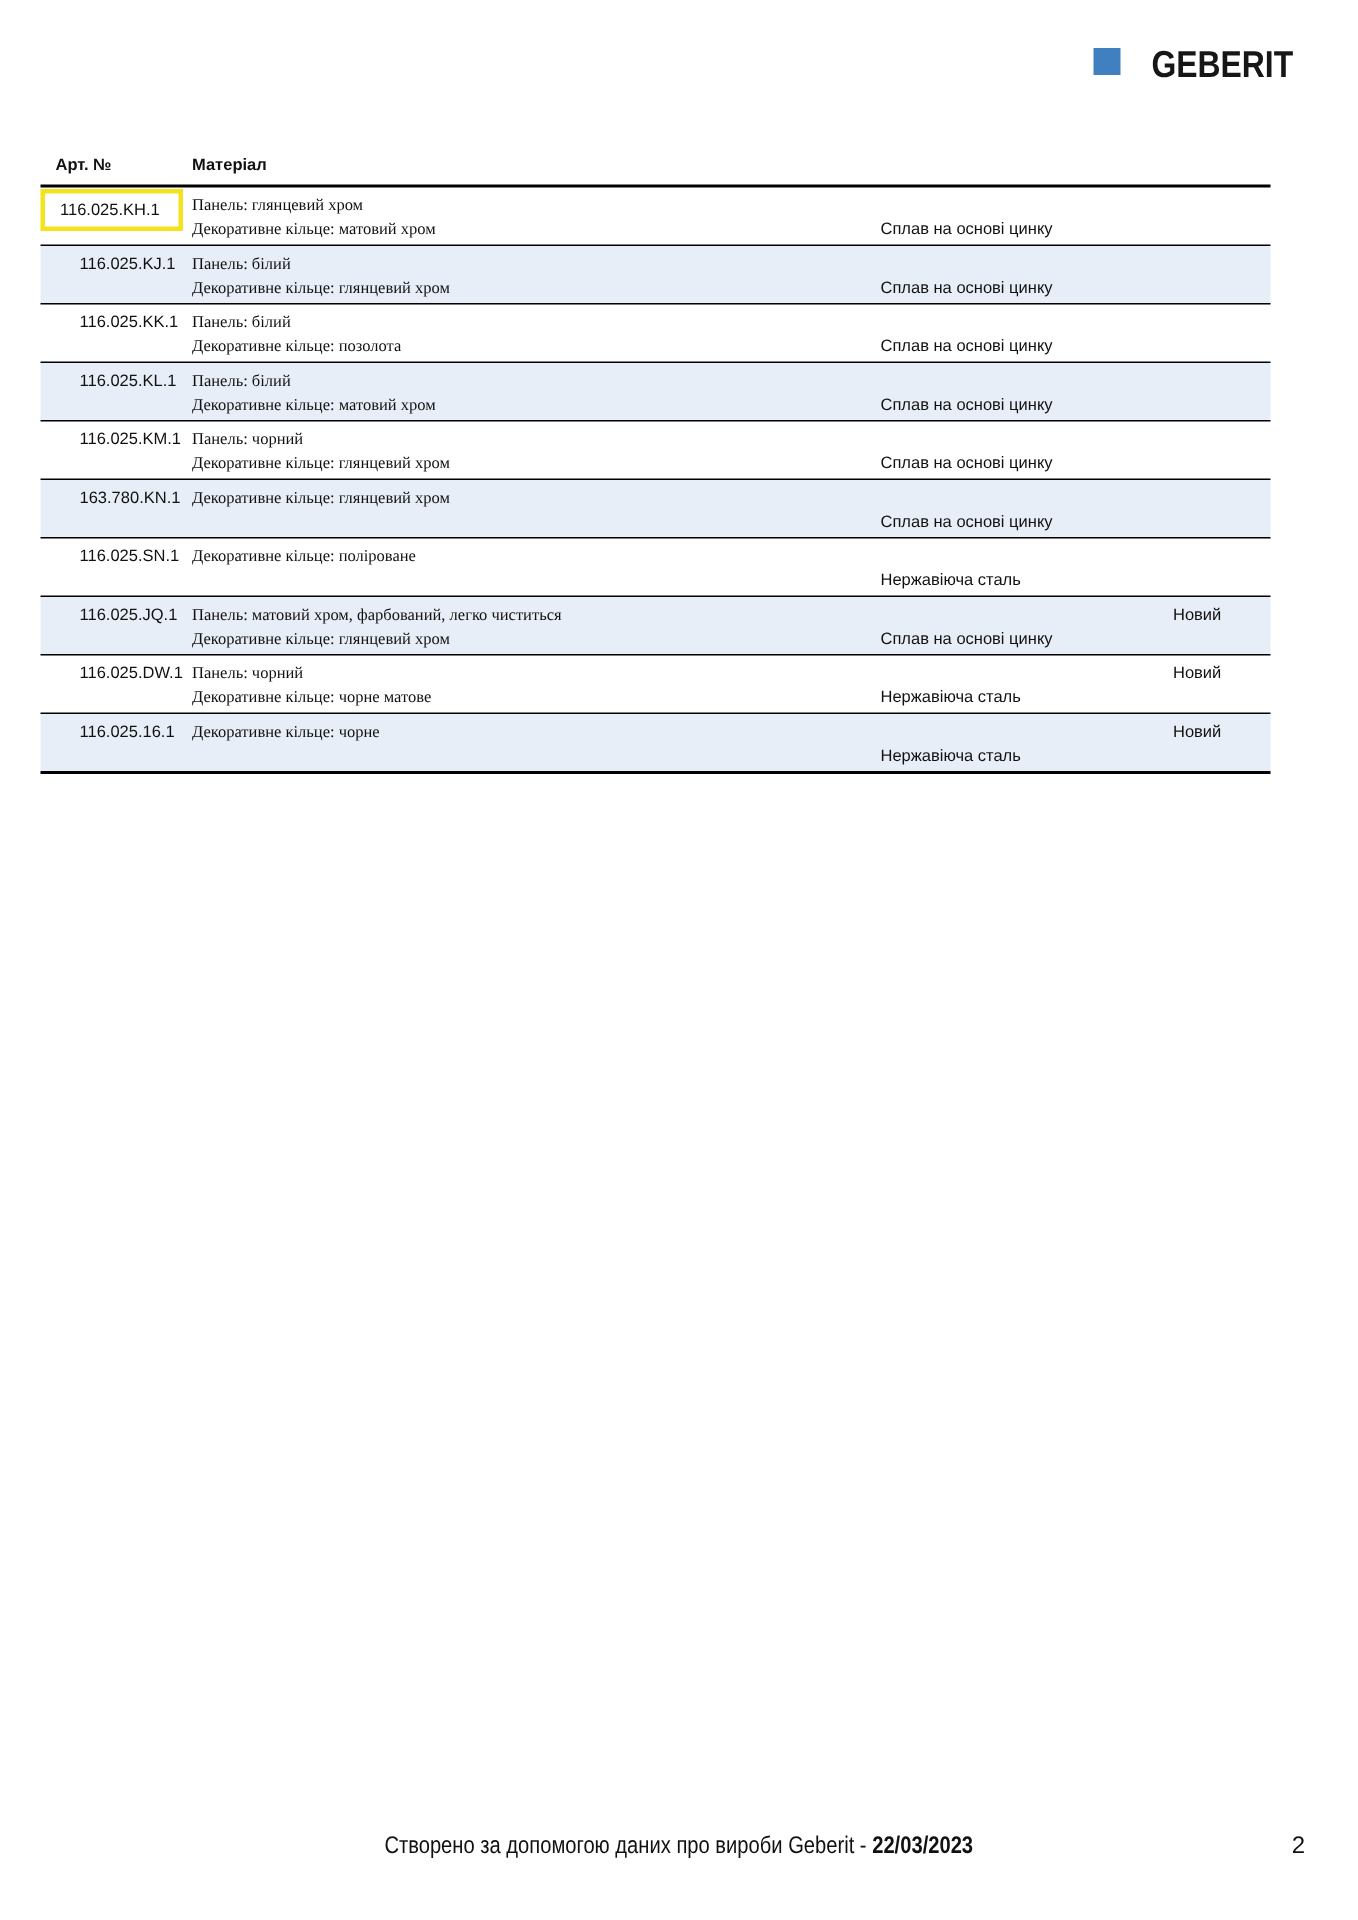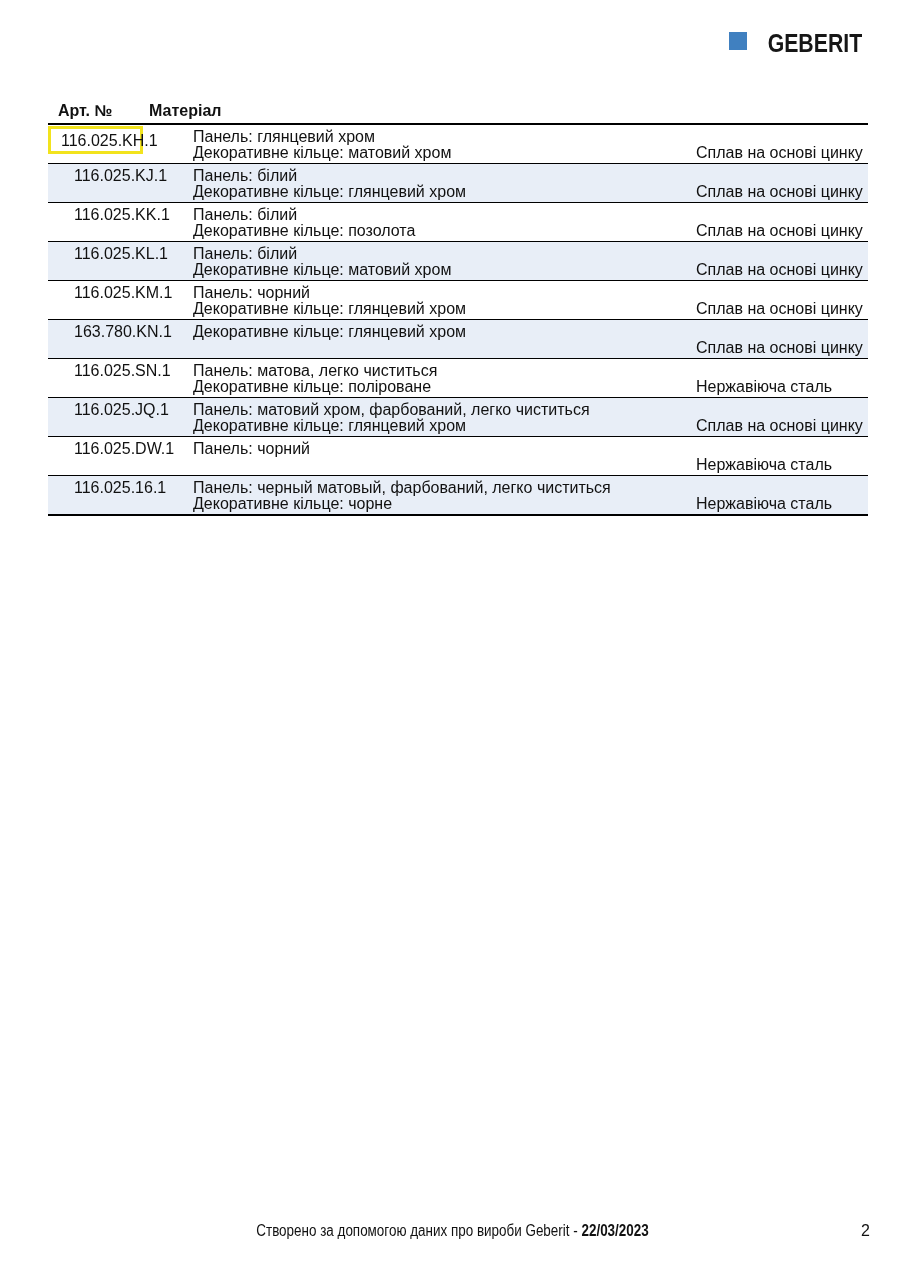--- a/index.html
+++ b/index.html
@@ -16,33 +16,33 @@
     font-family:"Liberation Sans",sans-serif;color:var(--text);
   }
   
   .logo{position:absolute;top:29px;right:43px;display:flex;align-items:flex-start;}
   .logo-square{width:18px;height:18px;background:var(--logo-blue);margin-right:4px;margin-top:3px;}
   .logo-text{
     font-size:25px;font-weight:bold;letter-spacing:0px;color:#161616;
     transform:scaleX(0.85);transform-origin:right center;white-space:nowrap;
   }
   
-  .table{position:absolute;left:48px;top:103px;width:820px;font-size:16px;}
+  .table{position:absolute;left:27px;top:103px;width:820px;font-size:11px;}
   .grid{display:grid;grid-template-columns:101px 459px 195px 65px;}
   .thead{font-weight:bold;line-height:15px;padding-bottom:5px;border-bottom:2px solid var(--border);}
   .thead .cell-art{padding-left:10px;}
   .row{
     height:38px;border-bottom:1px solid var(--border);
-    line-height:16px;position:relative;gap:44px;
+    line-height:16px;position:relative;
   }
   .row > div{padding-top:4px;}
   .row.alt{background:var(--alt-row);}
   .row.last{border-bottom:2px solid var(--border);}
   .cell-art{padding-left:26px;white-space:nowrap;}
-  .cell-color div{white-space:nowrap;}
+  .cell-color div{white-space:nowrap;font-family:Liberation Serif, serif;}
   .cell-material{white-space:nowrap;margin-top:16px;}
   .cell-badge{white-space:nowrap;}
   
   .row .cell-art.hl-cell{padding:0;}
   .hl-box{
     position:absolute;left:0;top:1px;width:95px;height:28px;
     border:3px solid var(--highlight-yellow);
     display:block;box-sizing:border-box;
     padding-left:10px;line-height:23px;background:transparent;white-space:nowrap;
   }
@@ -128,50 +128,49 @@
     <div class="cell-color">
       <div>Декоративне кільце: глянцевий хром</div>
     </div>
     <div class="cell-material">Сплав на основі цинку</div>
     <div class="cell-badge"></div>
   </div>
 
   <div class="grid row">
     <div class="cell-art">116.025.SN.1</div>
     <div class="cell-color">
-      <div>Панель: матова, легко чиститься</div>
       <div>Декоративне кільце: поліроване</div>
     </div>
     <div class="cell-material">Нержавіюча сталь</div>
     <div class="cell-badge"></div>
   </div>
 
   <div class="grid row alt">
     <div class="cell-art">116.025.JQ.1</div>
     <div class="cell-color">
       <div>Панель: матовий хром, фарбований, легко чиститься</div>
       <div>Декоративне кільце: глянцевий хром</div>
     </div>
     <div class="cell-material">Сплав на основі цинку</div>
     <div class="cell-badge">Новий</div>
   </div>
 
   <div class="grid row">
     <div class="cell-art">116.025.DW.1</div>
     <div class="cell-color">
       <div>Панель: чорний</div>
+      <div>Декоративне кільце: чорне матове</div>
     </div>
     <div class="cell-material">Нержавіюча сталь</div>
     <div class="cell-badge">Новий</div>
   </div>
 
   <div class="grid row alt last">
     <div class="cell-art">116.025.16.1</div>
     <div class="cell-color">
-      <div>Панель: черный матовый, фарбований, легко чиститься</div>
       <div>Декоративне кільце: чорне</div>
     </div>
     <div class="cell-material">Нержавіюча сталь</div>
     <div class="cell-badge">Новий</div>
   </div>
 
 </div>
 
 <div class="footer-line">
   <span>Створено за допомогою даних про вироби Geberit -</span>

